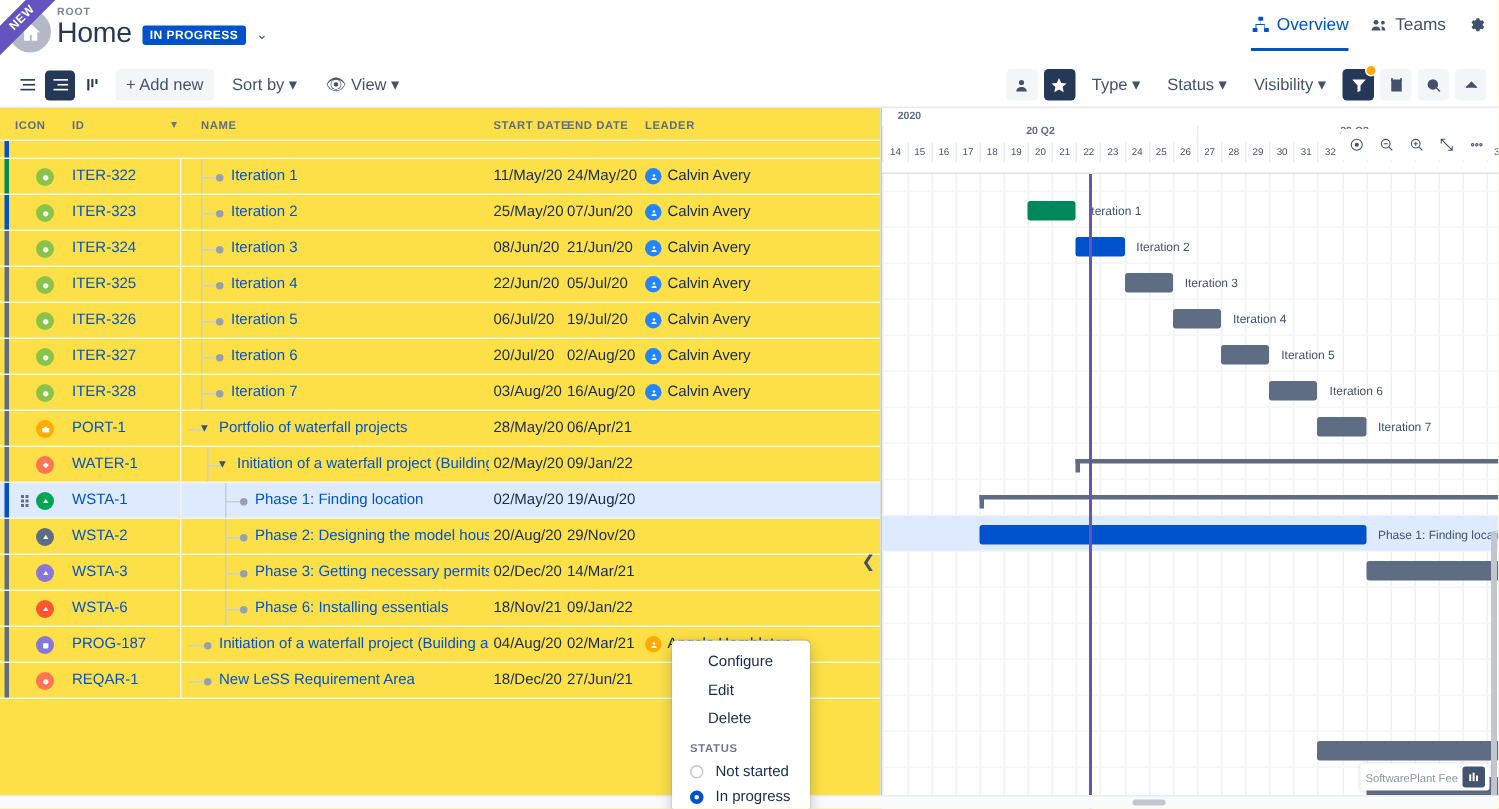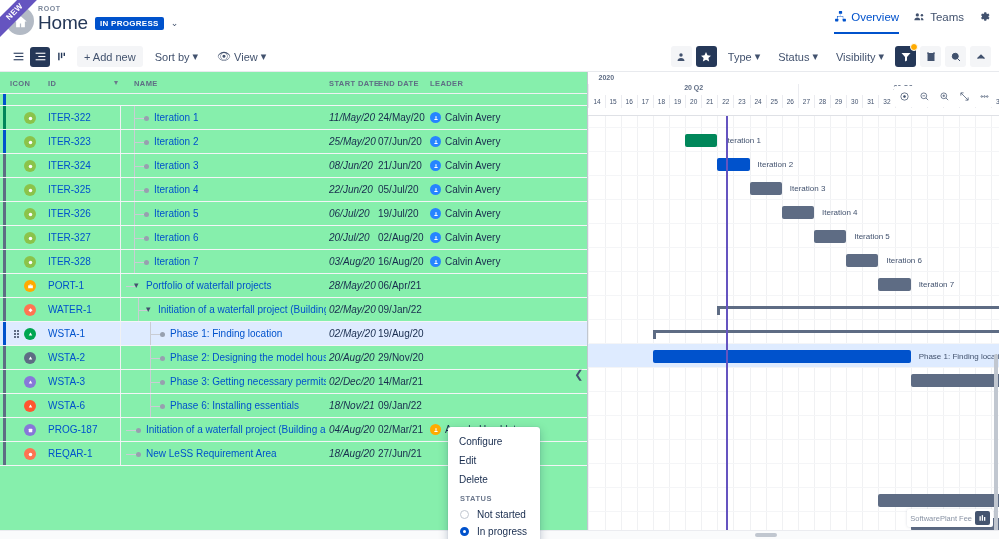--- a/index.html
+++ b/index.html
@@ -75,21 +75,21 @@
   .sq.dark { background: #253858; }
   .sq.dark svg { fill: #fff; }
   .sq svg { width: 12px; height: 12px; fill: #42526e; }
   .badge-dot {
     position: absolute; right: -2px; top: -3px; width: 8px; height: 8px;
     border-radius: 50%; background: #ffab00; border: 1px solid #fff;
   }
 
   
   .main { position: relative; height: 467px; display: flex; }
-  .left-pane { width: 644px; position: relative; overflow: hidden; background:#86efac; }
+  .left-pane { width: 644px; position: relative; overflow: hidden; background:#fde047; }
   .right-pane { width: 451px; position: relative; overflow: hidden; background: #fff; border-left: 1px solid #c1c7d0; }
 
   
   .grid-head {
     height: 22px; display: flex; align-items: center;
     font-size: 7.5px; font-weight: bold; color: #5e6c84; letter-spacing: .4px;
     border-bottom: 1px solid #f0f1f3; position: relative;
   }
   .gh { position: absolute; top: 7px; }
   .gh-icon { left: 10px; }
@@ -127,21 +127,21 @@
   .tree-line-h { position: absolute; height: 1px; background: #c9cdd4; top: 12px; }
   .node-dot {
     position: absolute; top: 9.5px; width: 5px; height: 5px; border-radius: 50%;
     background: #97a0af;
   }
   .node-chev { position: absolute; top: 6px; font-size: 9px; color: #42526e; cursor: pointer; }
   .rname {
     position: absolute; color: #0052cc; font-size: 10px; white-space: nowrap;
     overflow: hidden; cursor: pointer;
   }
-  .rstart { position: absolute; left: 329px; color: #172b4d; font-size: 10px; font-style: italic; }
+  .rstart { position: absolute; left: 329px; color: #172b4d; font-size: 10px; }
   .rend   { position: absolute; left: 378px; color: #172b4d; font-size: 10px; }
   .rleader { position: absolute; left: 430px; display: flex; align-items: flex-end; gap: 4px; font-size: 10px; color: #172b4d; }
   .avatar-sm {
     width: 11px; height: 11px; border-radius: 50%;
     display:flex; align-items:center; justify-content:center;
   }
   .avatar-sm svg { width: 6px; height: 6px; fill: #fff; }
 
   
   .split-collapse {
@@ -149,21 +149,21 @@
     cursor: pointer; z-index: 6;
   }
 
   
   .ctx {
     position: absolute; left: 448px; top: 355px; width: 92px;
     background: #fff; border-radius: 3px;
     box-shadow: 0 3px 10px rgba(9,30,66,.25), 0 0 1px rgba(9,30,66,.3);
     padding: 5px 0; z-index: 30; font-size: 10px;
   }
-  .ctx-item { padding: 4px 11px; color: #172b4d; cursor: pointer; }
+  .ctx-item { padding: 4px 24px; color: #172b4d; cursor: pointer; }
   .ctx-label {
     padding: 5px 12px 3px; font-size: 7.5px; font-weight: bold;
     color: #6b778c; letter-spacing: .5px;
   }
   .ctx-radio { display: flex; align-items: center; gap: 8px; padding: 3px 12px; cursor: pointer; }
   .ctx-radio .rd {
     width: 9px; height: 9px; border-radius: 50%; border: 1px solid #c1c7d0; background:#fff;
     flex: 0 0 auto;
   }
   .ctx-radio.on .rd { border: 3px solid #0052cc; background: #fff; }
@@ -720,21 +720,21 @@
                 <circle cx="12" cy="12" r="6"></circle>
               </svg>
             </div>
             <div class="rid">REQAR-1</div>
             <div class="sep-col"></div>
             <div class="tree">
               <div class="tree-line-h" style="left:126px;width:10px"></div>
               <div class="node-dot" style="left:136px"></div>
             </div>
             <div class="rname" style="left:146px;max-width:180px">New LeSS Requirement Area</div>
-            <div class="rstart">18/Aug/20</div>
+            <div class="rstart">18/Dec/20</div>
             <div class="rend">27/Jun/21</div>
           </div>
         </div>
       <div class="split-collapse">❮</div>
     </div>
 
     <div class="right-pane">
       <div class="gantt-head">
         <div class="gh-year">2020</div>
         <div class="gh-quarters" id="qtr-host">

